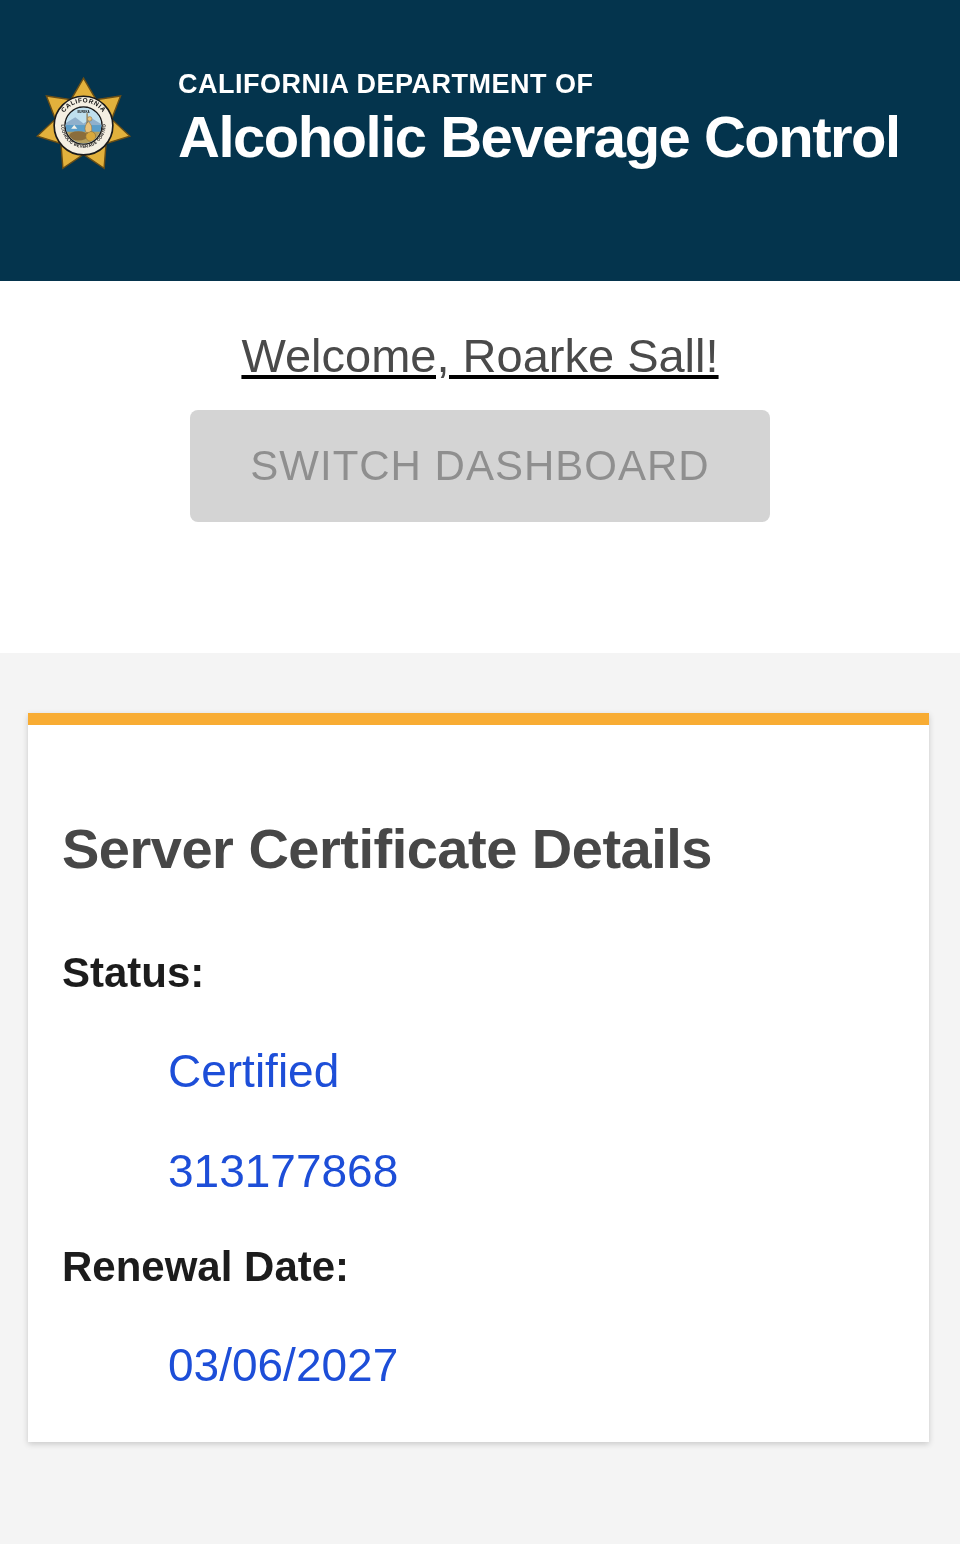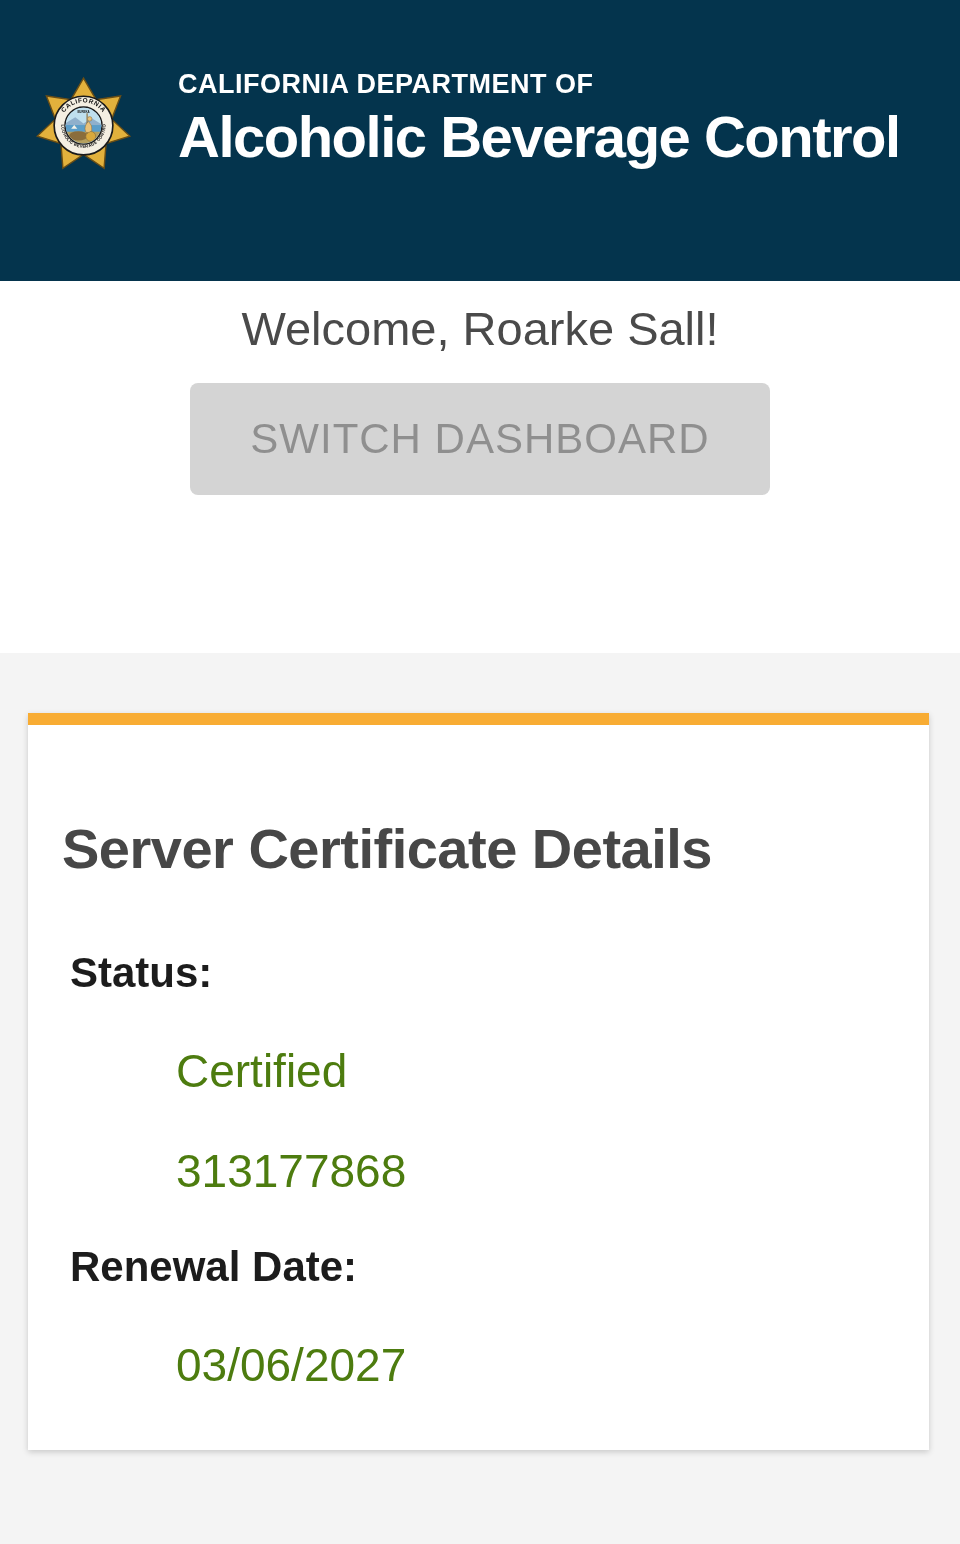--- a/index.html
+++ b/index.html
@@ -27,21 +27,21 @@
   }
   .agency-name {
     font-size:58px; font-weight:700; letter-spacing:-1.5px;
     margin:0; line-height:1.05; white-space:nowrap;
   }
 
   
   .welcome-section {
     box-sizing:border-box;
     height:372px; background:#ffffff;
-    text-align:center; padding-top:20px;
+    text-align:center; padding-top:47px;text-decoration:underline;
   }
   .welcome-heading {
     margin:0; font-size:47px; font-weight:400;
     color:#4a4a4a; line-height:1.2;
   }
   .switch-dashboard-btn {
     margin-top:26px;
     width:580px; height:112px;
     background:#d4d4d4; border:none; border-radius:8px;
     color:#8f8f8f; font-size:42px; letter-spacing:1px;
@@ -56,29 +56,29 @@
     width:901px;
     border-top:12px solid #f8ac33;
     background:#ffffff;
     box-shadow:0 2px 6px rgba(0,0,0,0.18);
     padding:93px 34px 54px 34px;
   }
   .card-title {
     margin:0; font-size:56px; font-weight:700;
     color:#474747; line-height:1.1; letter-spacing:-0.5px;
   }
-  .field-list { margin:8px; padding:0; }
+  .field-list { margin:0; padding:0; }
   .field-label {
     margin:52px 0 0 0; font-size:42px; font-weight:700;
     color:#1c1c1c; line-height:1;
   }
   .field-label.first { margin-top:72px; }
   .field-value {
     margin:54px 0 0 106px; font-size:46px; font-weight:400;
-    color:#4d7c0f; line-height:1;
+    color:#1d4ed8; line-height:1;
   }
 
   
   .band-text { font-family:"Liberation Sans", sans-serif; font-weight:700; fill:#111111; }
 </style>
 </head>
 <body>
 
 <header class="app-header" style="background: rgb(4, 52, 77);">
   <svg class="badge-logo" viewBox="0 0 100 104" aria-hidden="true">

